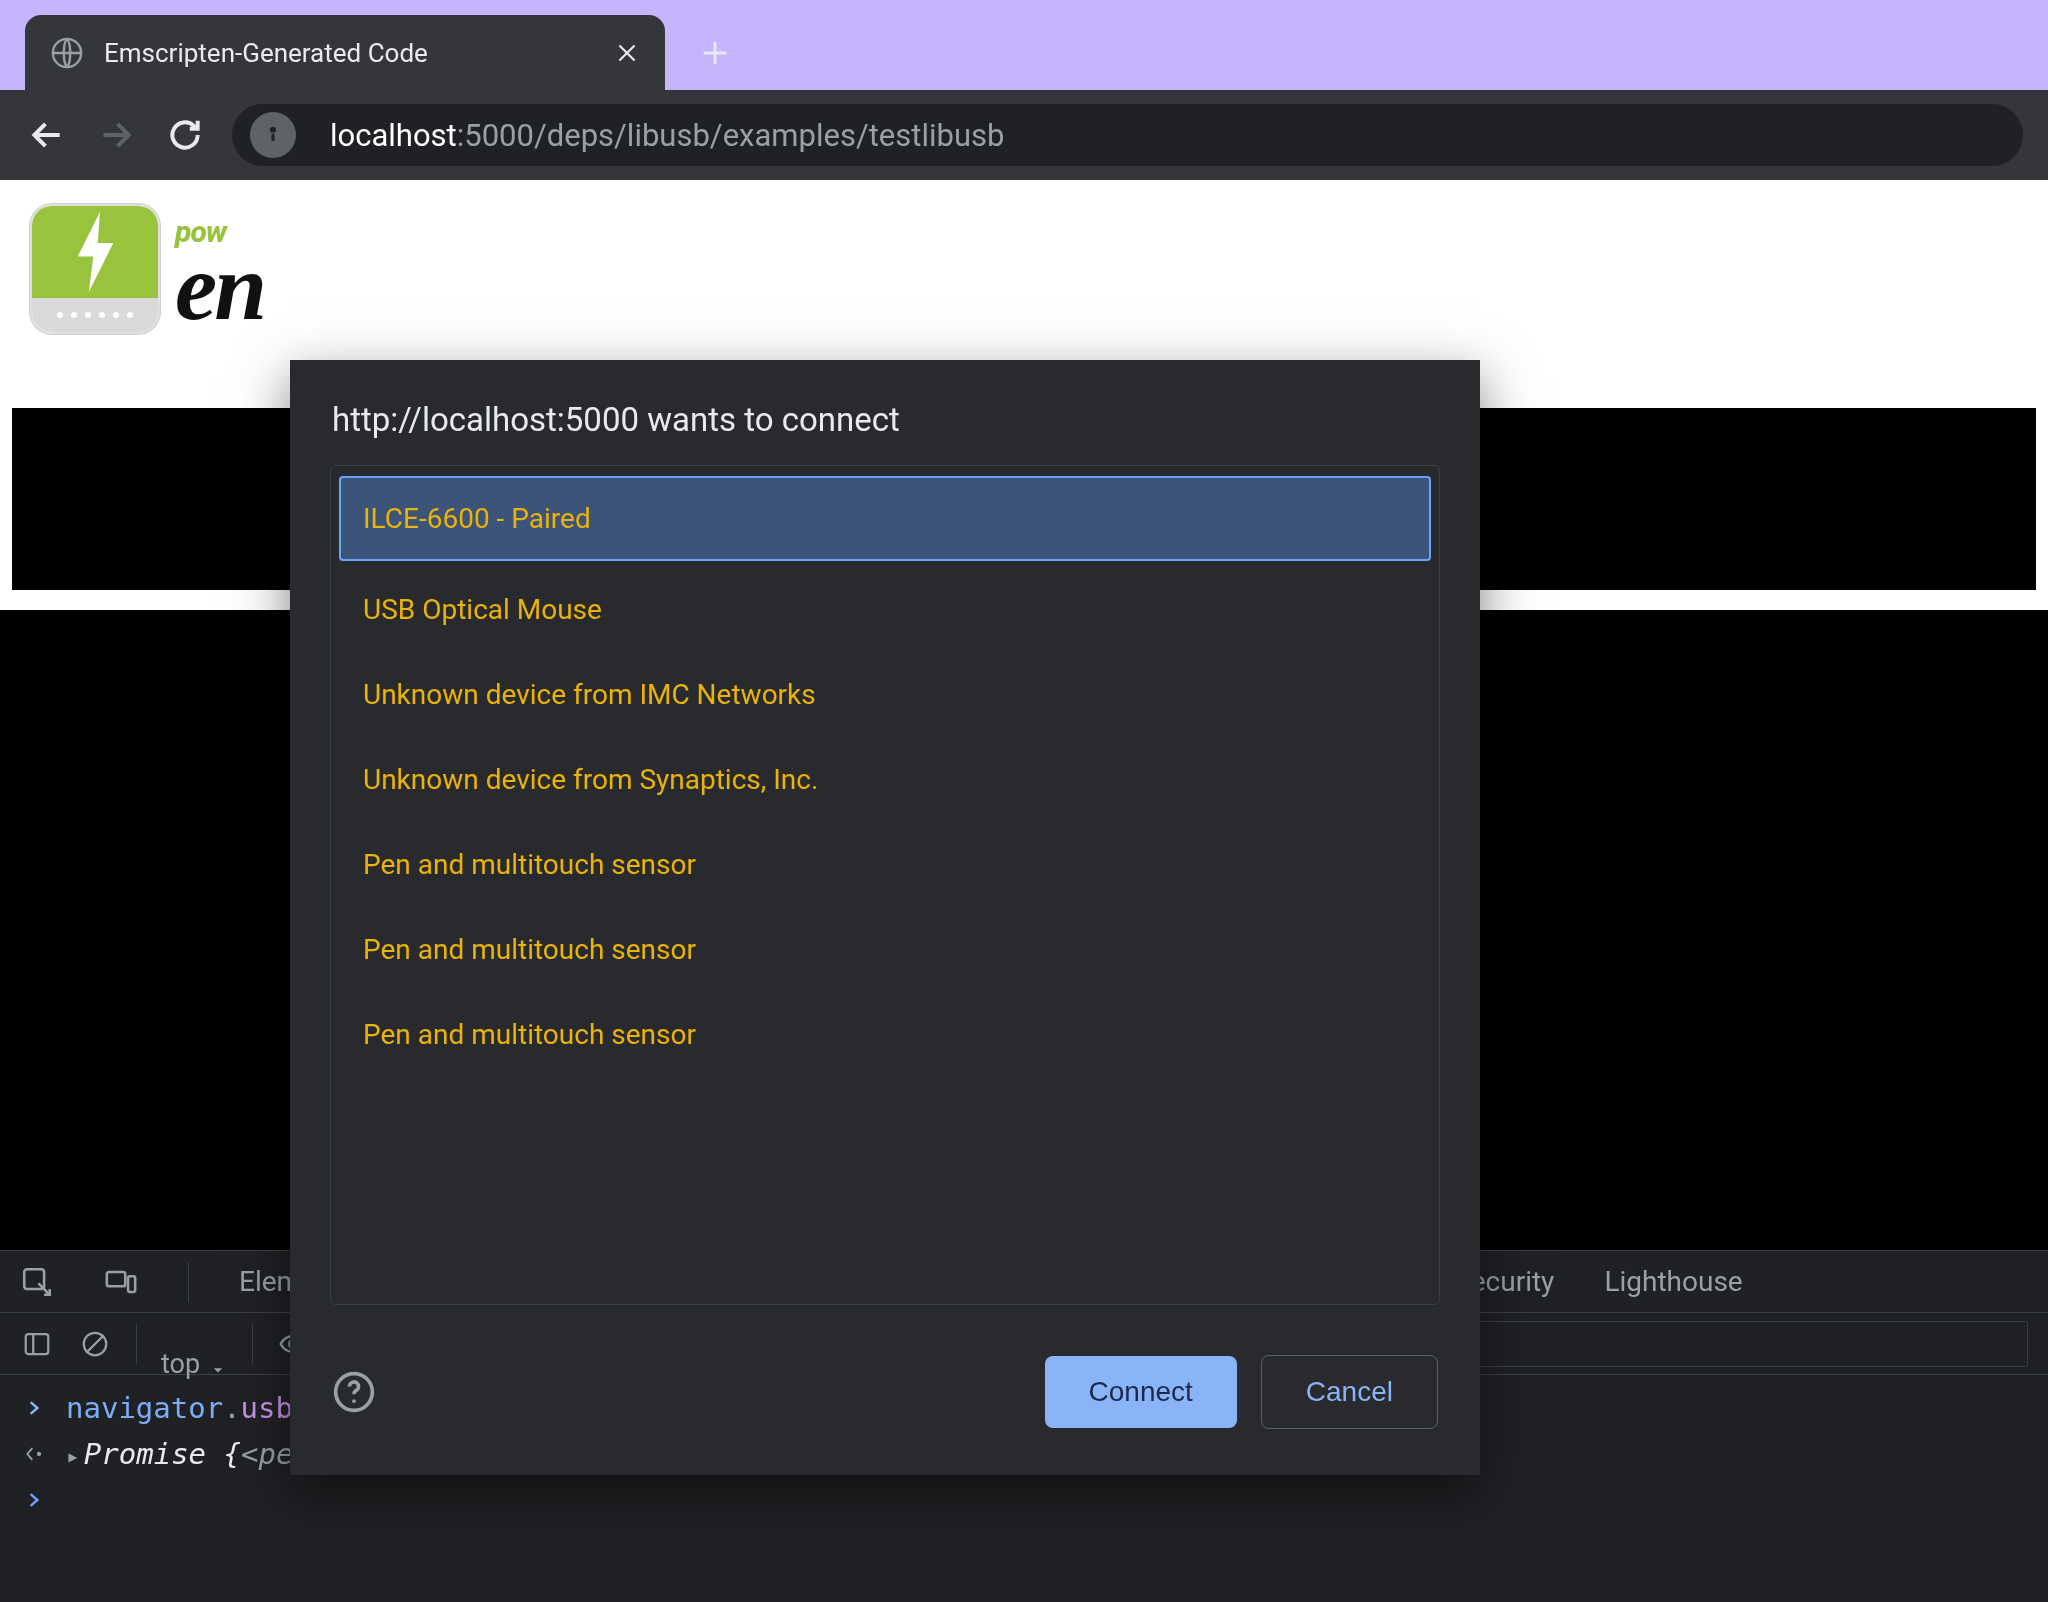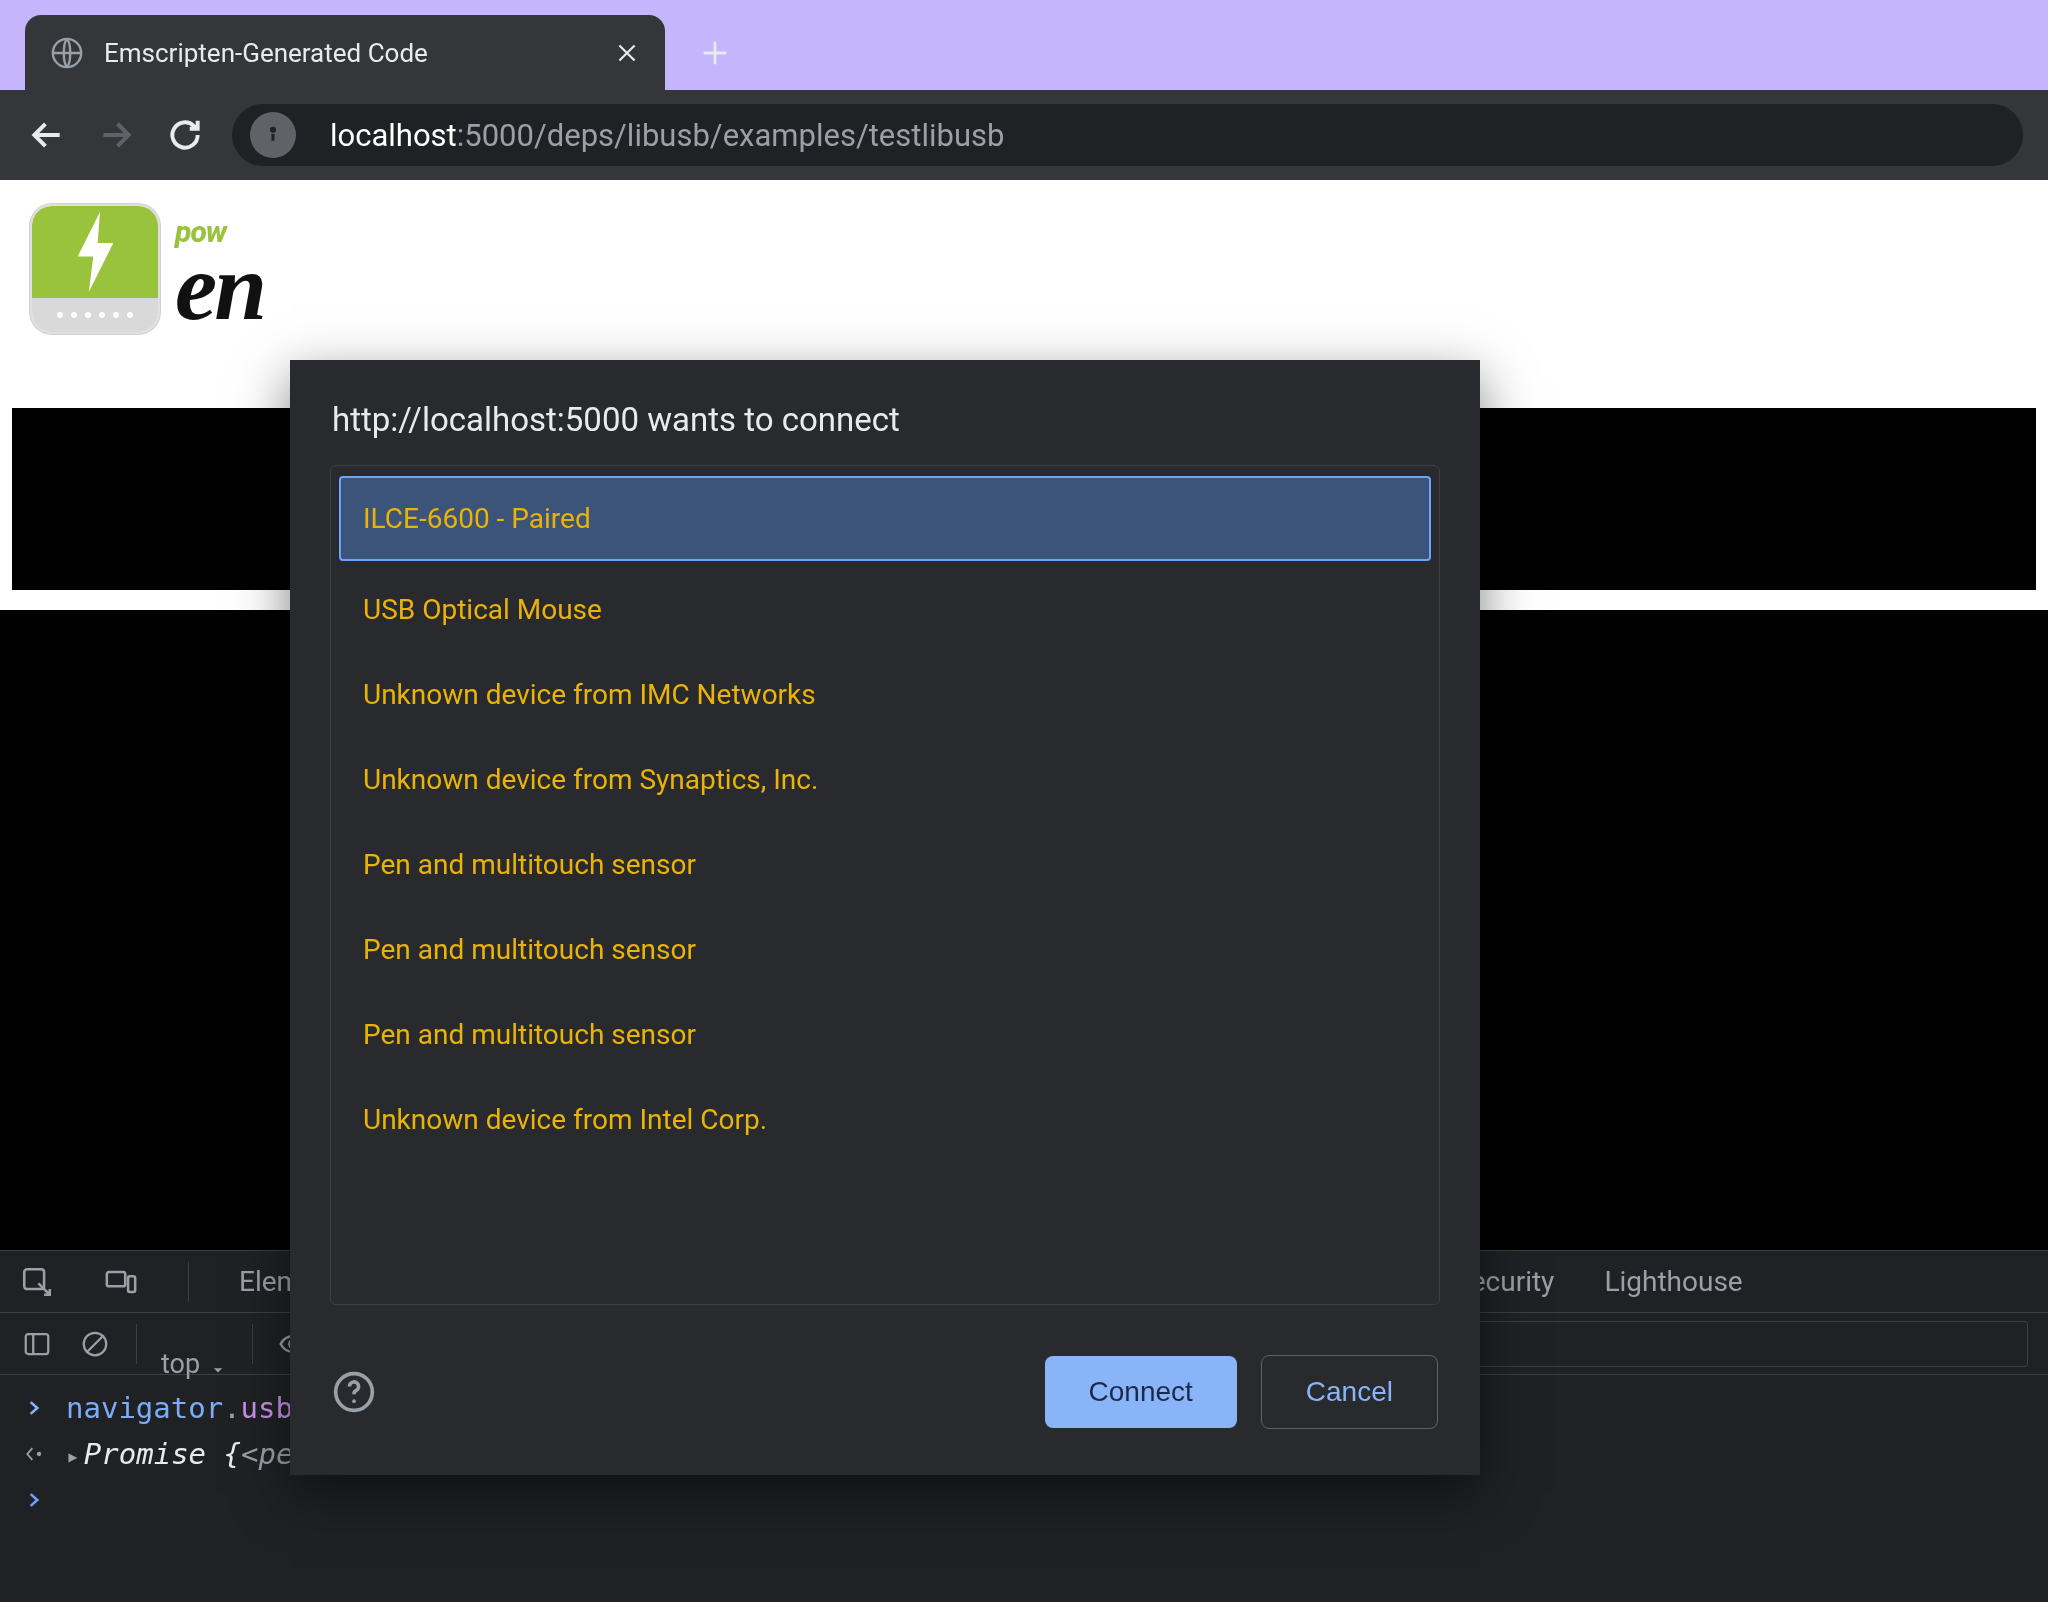--- a/index.html
+++ b/index.html
@@ -334,21 +334,20 @@
   <div class="dialog">
     <div class="dialog-title">http://localhost:5000 wants to connect</div>
     <div class="device-list">
       <div class="device-item selected">ILCE-6600 - Paired</div>
       <div class="device-item">USB Optical Mouse</div>
       <div class="device-item">Unknown device from IMC Networks</div>
       <div class="device-item">Unknown device from Synaptics, Inc.</div>
       <div class="device-item">Pen and multitouch sensor</div>
       <div class="device-item">Pen and multitouch sensor</div>
       <div class="device-item">Pen and multitouch sensor</div>
-      <div class="device-item">Unknown device from Intel Corp.</div>
     </div>
     <div class="dialog-footer">
       <span class="help-icon">
         <svg viewBox="0 0 24 24" fill="none" stroke="#9aa0a6" stroke-width="2">
           <circle cx="12" cy="12" r="10"></circle>
           <path d="M9.5 9a2.5 2.5 0 1 1 3.5 2.3c-.9.5-1 1.2-1 1.9"></path>
           <circle cx="12" cy="17" r="1" fill="#9aa0a6" stroke="none"></circle>
         </svg>
       </span>
       <div class="spacer"></div>

